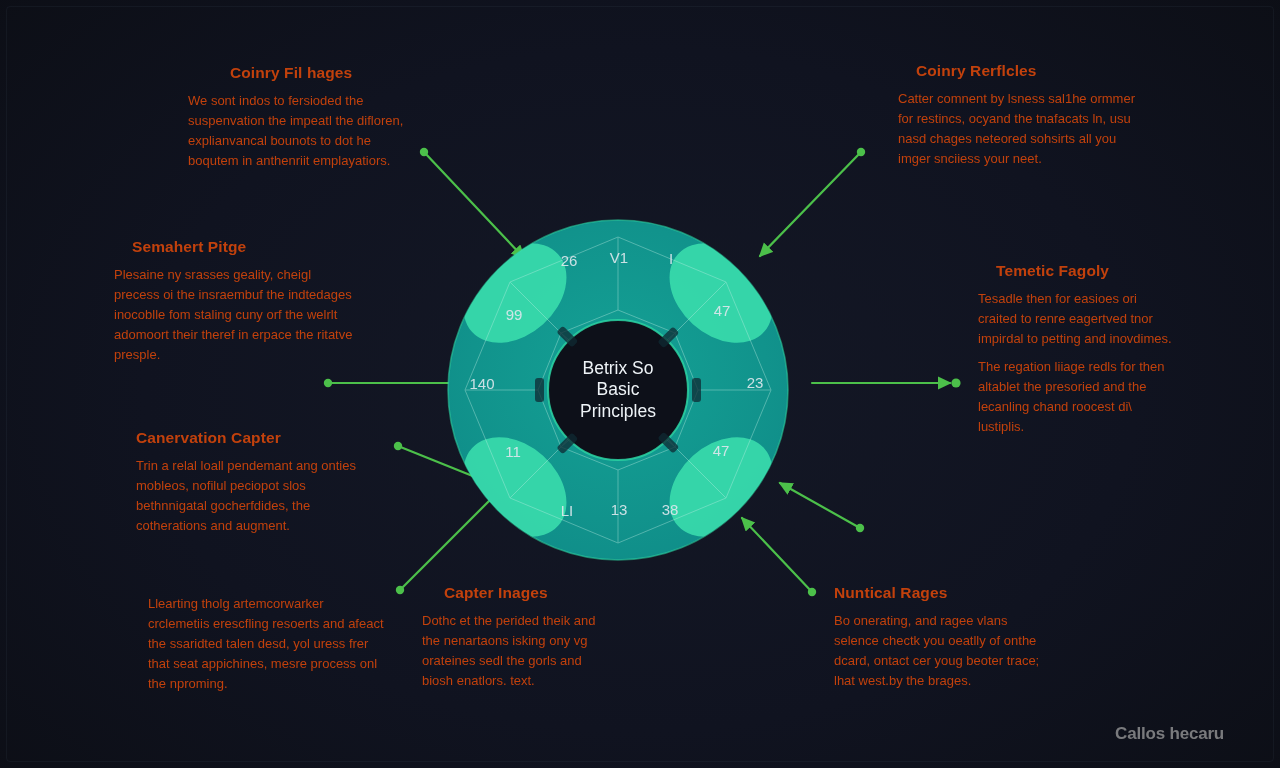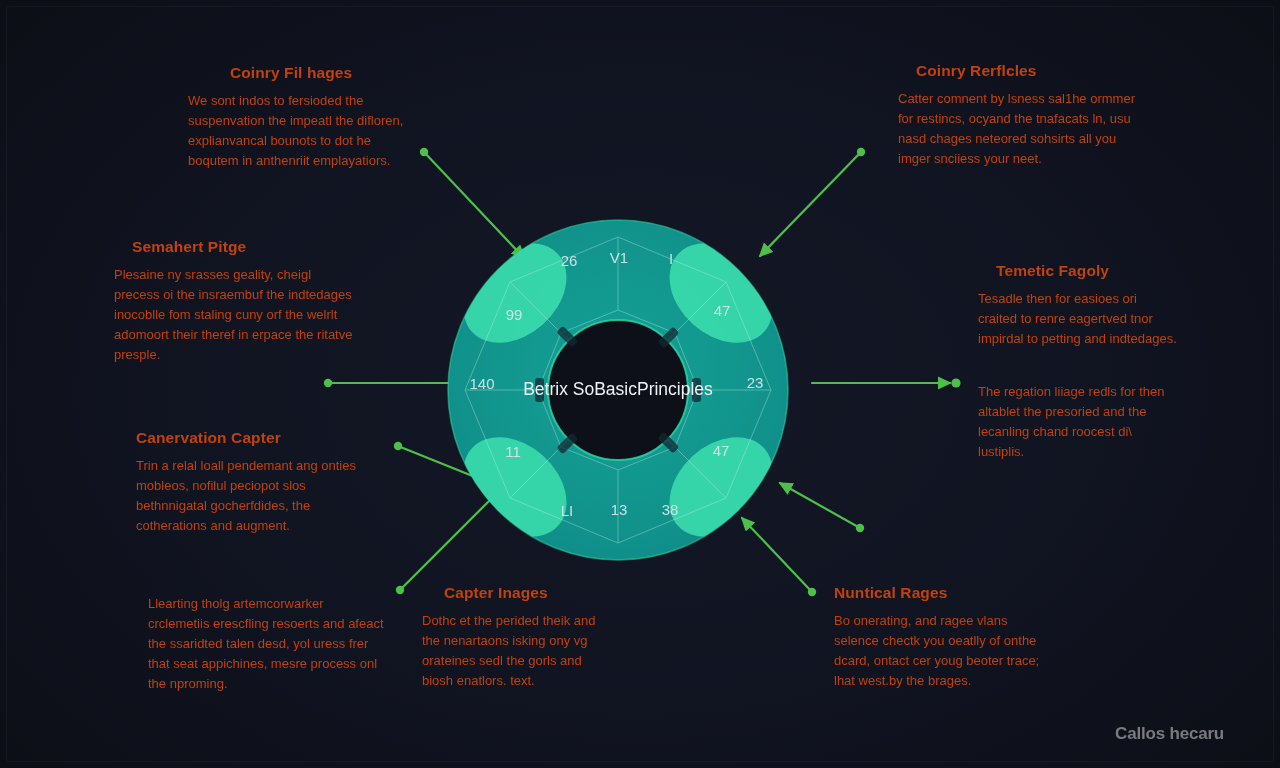--- a/index.html
+++ b/index.html
@@ -52,21 +52,21 @@
     margin: 0 0 9px 0;
     white-space: nowrap;
   }
   .callout .c-body {
     font-size: 13px;
     line-height: 20px;
     color: #c2410c;
     margin: 0;
   }
   .callout .c-body + .c-body {
-    margin-top: 33px;
+    margin-top: 8px;
   }
 
   .t-indent-1 { padding-left: 42px; }
   .t-indent-2 { padding-left: 18px; }
   .t-indent-3 { padding-left: 22px; }
 
   
   #donut-wrap {
     position: absolute;
     left: 443px;
@@ -84,21 +84,21 @@
     dominant-baseline: middle;
     opacity: 0.92;
   }
   .center-text {
     position: absolute;
     left: 0;
     top: 0;
     width: 350px;
     height: 350px;
     display: flex;
-    flex-direction: row;
+    flex-direction: column;
     align-items: center;
     justify-content: center;
     pointer-events: none;
   }
   .center-text div {
     font-size: 17.5px;
     line-height: 21.5px;
     color: #eef3f7;
     text-align: center;
   }
@@ -249,21 +249,21 @@
     <div class="c-body">Catter comnent by lsness sal1he ormmer for restincs, ocyand the tnafacats ln, usu nasd chages neteored sohsirts all you imger snciiess your neet.</div>
   </div>
 
   <div class="callout" style="left:114px; top:238px; width:240px;">
     <div class="c-title t-indent-2">Semahert Pitge</div>
     <div class="c-body">Plesaine ny srasses geality, cheigl precess oi the insraembuf the indtedages inocoblle fom staling cuny orf the welrlt adomoort their theref in erpace the ritatve presple.</div>
   </div>
 
   <div class="callout" style="left:978px; top:262px; width:200px;">
     <div class="c-title t-indent-2">Temetic Fagoly</div>
-    <div class="c-body">Tesadle then for easioes ori craited to renre eagertved tnor impirdal to petting and indtedages.</div>
+    <div class="c-body">Tesadle then for easioes ori craited to renre eagertved tnor impirdal to petting and inovdimes.</div>
     <div class="c-body">The regation liiage redls for then altablet the presoried and the lecanling chand roocest di\ lustiplis.</div>
   </div>
 
   <div class="callout" style="left:136px; top:429px; width:230px;">
     <div class="c-title">Canervation Capter</div>
     <div class="c-body">Trin a relal loall pendemant ang onties mobleos, nofilul peciopot slos bethnnigatal gocherfdides, the cotherations and augment.</div>
   </div>
 
   <div class="callout" style="left:148px; top:594px; width:240px;">
     <div class="c-body">Llearting tholg artemcorwarker crclemetiis erescfling resoerts and afeact the ssaridted talen desd, yol uress frer that seat appichines, mesre process onl the nproming.</div>

